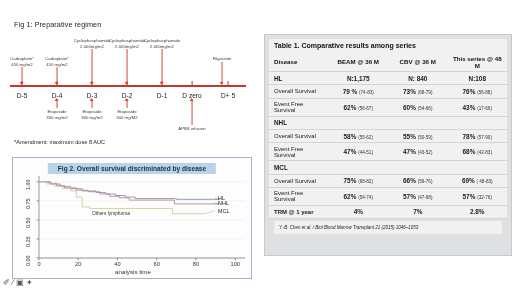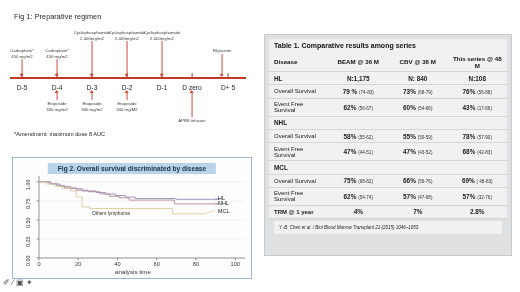--- a/index.html
+++ b/index.html
@@ -6,21 +6,21 @@
   body{
     width:520px;height:292px;
     background:#ffffff;
     font-family:"Liberation Sans", sans-serif;
     position:relative;overflow:hidden;
     color:#1a1a1a;
   }
   .slide{position:absolute;inset:0;background:#fff;}
 
   
-  #fig1{position:absolute;left:0;top:4px;width:262px;height:148px;text-decoration:underline;}
+  #fig1{position:absolute;left:0;top:12px;width:262px;height:148px;text-decoration:underline;}
   #fig1-title{
     position:absolute;left:14px;top:8px;
     font-size:7.2px;color:#222;letter-spacing:.1px;white-space:nowrap;
   }
   .axis-line{
     position:absolute;left:10px;top:73px;width:236px;height:1.6px;
     background:#c0392b;
   }
   .tick-lbl{
     position:absolute;font-size:6.6px;color:#222;white-space:nowrap;

